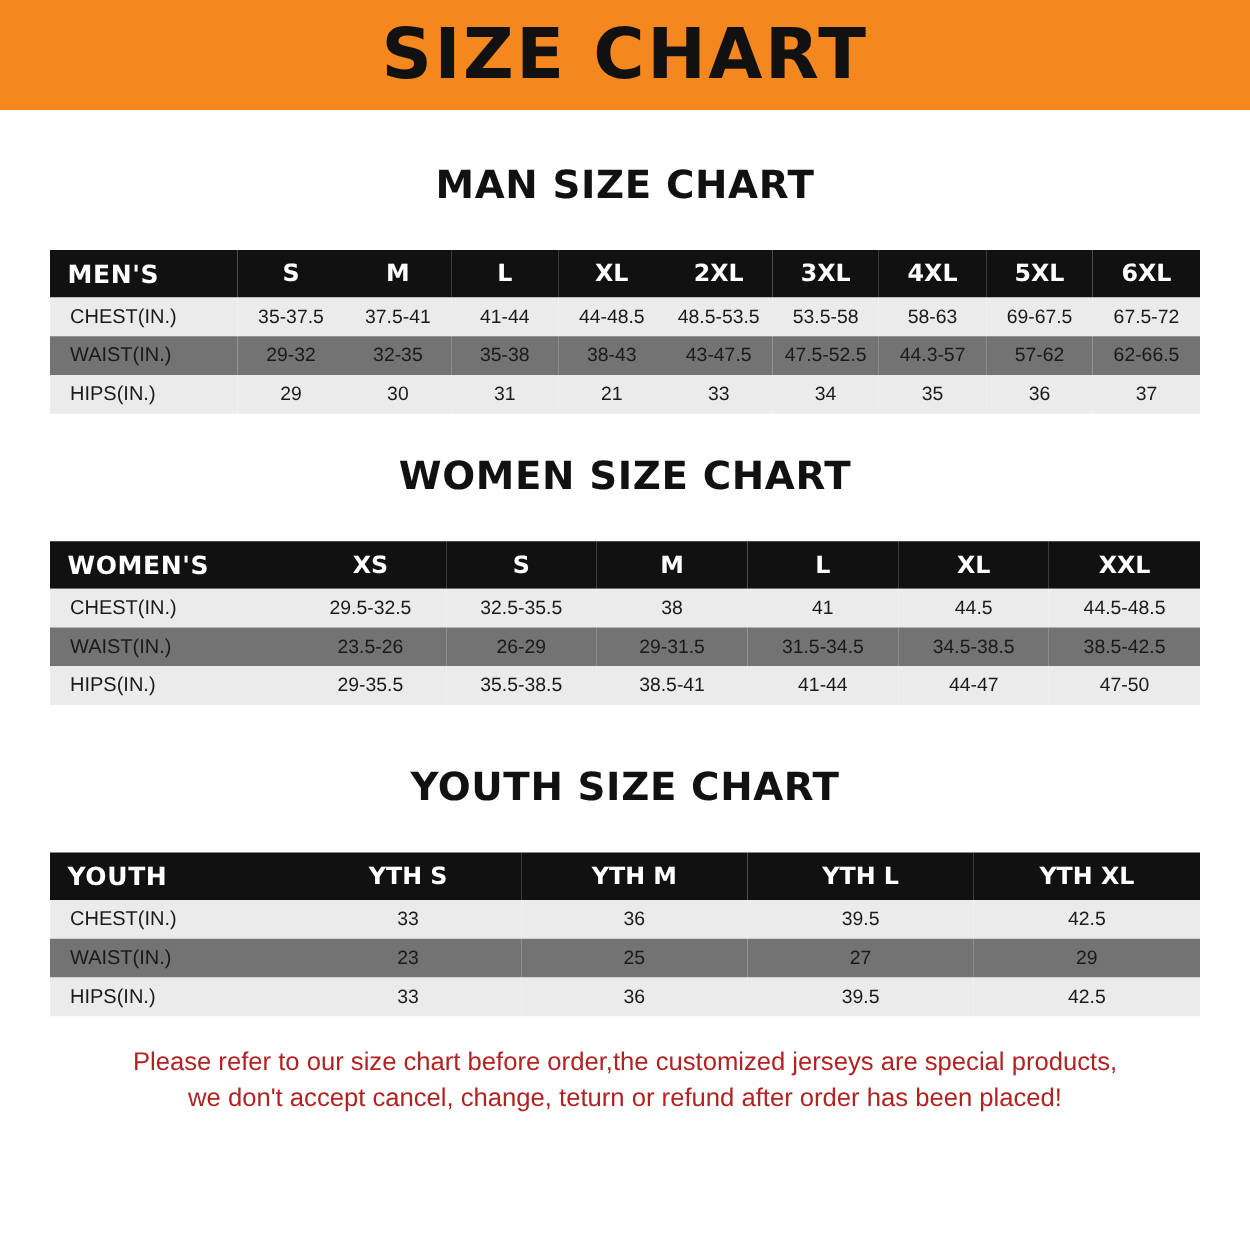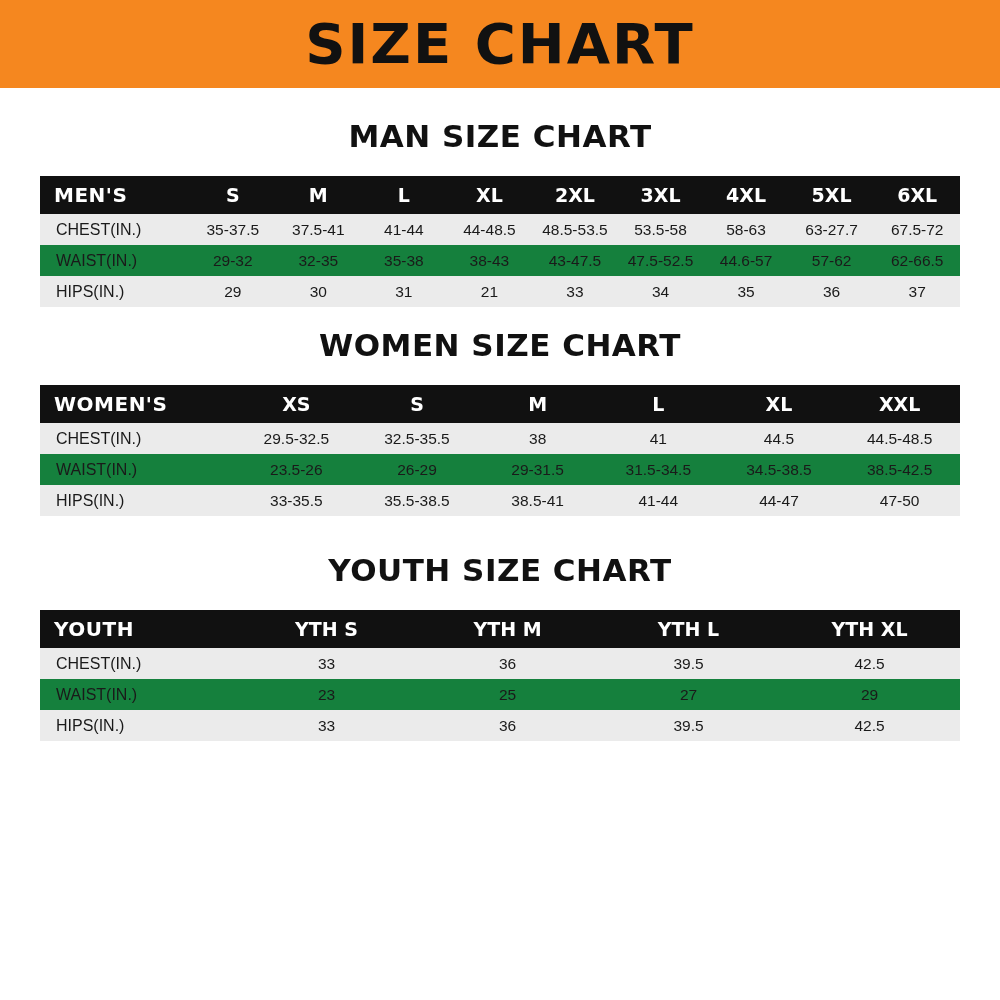--- a/index.html
+++ b/index.html
@@ -43,21 +43,21 @@
   .section {
     padding: 0 40px;
   }
   .section-title {
     text-align: center;
     font-family: "DejaVu Sans", sans-serif;
     font-weight: bold;
     font-size: 31px;
     color: #111111;
     letter-spacing: 0.5px;
-    margin: 4px;
+    margin: 16px;
   }
   .man-title { padding-top: 26px; padding-bottom: 18px; }
   .women-title { padding-top: 16px; padding-bottom: 18px; }
   .youth-title { padding-top: 32px; padding-bottom: 18px; }
 
   
   table {
     border-collapse: collapse;
     width: 920px;
     margin: 0 auto;
@@ -83,21 +83,21 @@
     text-align: left;
     padding-left: 14px;
     font-size: 20px;
     letter-spacing: 0.5px;
     margin-top: 12px;
   }
   tbody tr {
     height: 31px;
   }
   tbody tr.band-a { background: #ebebeb; }
-  tbody tr.band-b { background: #15803d; }
+  tbody tr.band-b { background: #737373; }
   tbody td {
     font-family: "Liberation Sans", sans-serif;
     font-size: 15.5px;
     color: #1a1a1a;
     text-align: center;
     vertical-align: middle;
   }
   tbody td.rowlabel {
     text-align: left;
     padding-left: 16px;
@@ -163,32 +163,32 @@
       <tbody>
         <tr class="band-a">
           <td class="rowlabel">CHEST(IN.)</td>
           <td>35-37.5</td>
           <td>37.5-41</td>
           <td>41-44</td>
           <td>44-48.5</td>
           <td>48.5-53.5</td>
           <td>53.5-58</td>
           <td>58-63</td>
-          <td>63-27.7</td>
+          <td>69-67.5</td>
           <td>67.5-72</td>
         </tr>
         <tr class="band-b">
           <td class="rowlabel">WAIST(IN.)</td>
           <td>29-32</td>
           <td>32-35</td>
           <td>35-38</td>
           <td>38-43</td>
           <td>43-47.5</td>
           <td>47.5-52.5</td>
-          <td>44.6-57</td>
+          <td>44.3-57</td>
           <td>57-62</td>
           <td>62-66.5</td>
         </tr>
         <tr class="band-a">
           <td class="rowlabel">HIPS(IN.)</td>
           <td>29</td>
           <td>30</td>
           <td>31</td>
           <td>21</td>
           <td>33</td>
@@ -238,21 +238,21 @@
           <td class="rowlabel">WAIST(IN.)</td>
           <td>23.5-26</td>
           <td>26-29</td>
           <td>29-31.5</td>
           <td>31.5-34.5</td>
           <td>34.5-38.5</td>
           <td>38.5-42.5</td>
         </tr>
         <tr class="band-a">
           <td class="rowlabel">HIPS(IN.)</td>
-          <td>33-35.5</td>
+          <td>29-35.5</td>
           <td>35.5-38.5</td>
           <td>38.5-41</td>
           <td>41-44</td>
           <td>44-47</td>
           <td>47-50</td>
         </tr>
       </tbody>
     </table>
   </div>
 
@@ -294,14 +294,18 @@
           <td class="rowlabel">HIPS(IN.)</td>
           <td>33</td>
           <td>36</td>
           <td>39.5</td>
           <td>42.5</td>
         </tr>
       </tbody>
     </table>
   </div>
 
+  <p class="note">
+    <span>Please refer to our size chart before order,the customized jerseys are special products,</span><br>
+    <span>we don't accept cancel, change, teturn or refund after order has been placed!</span>
+  </p>
 
 </div>
 
 </body></html>

